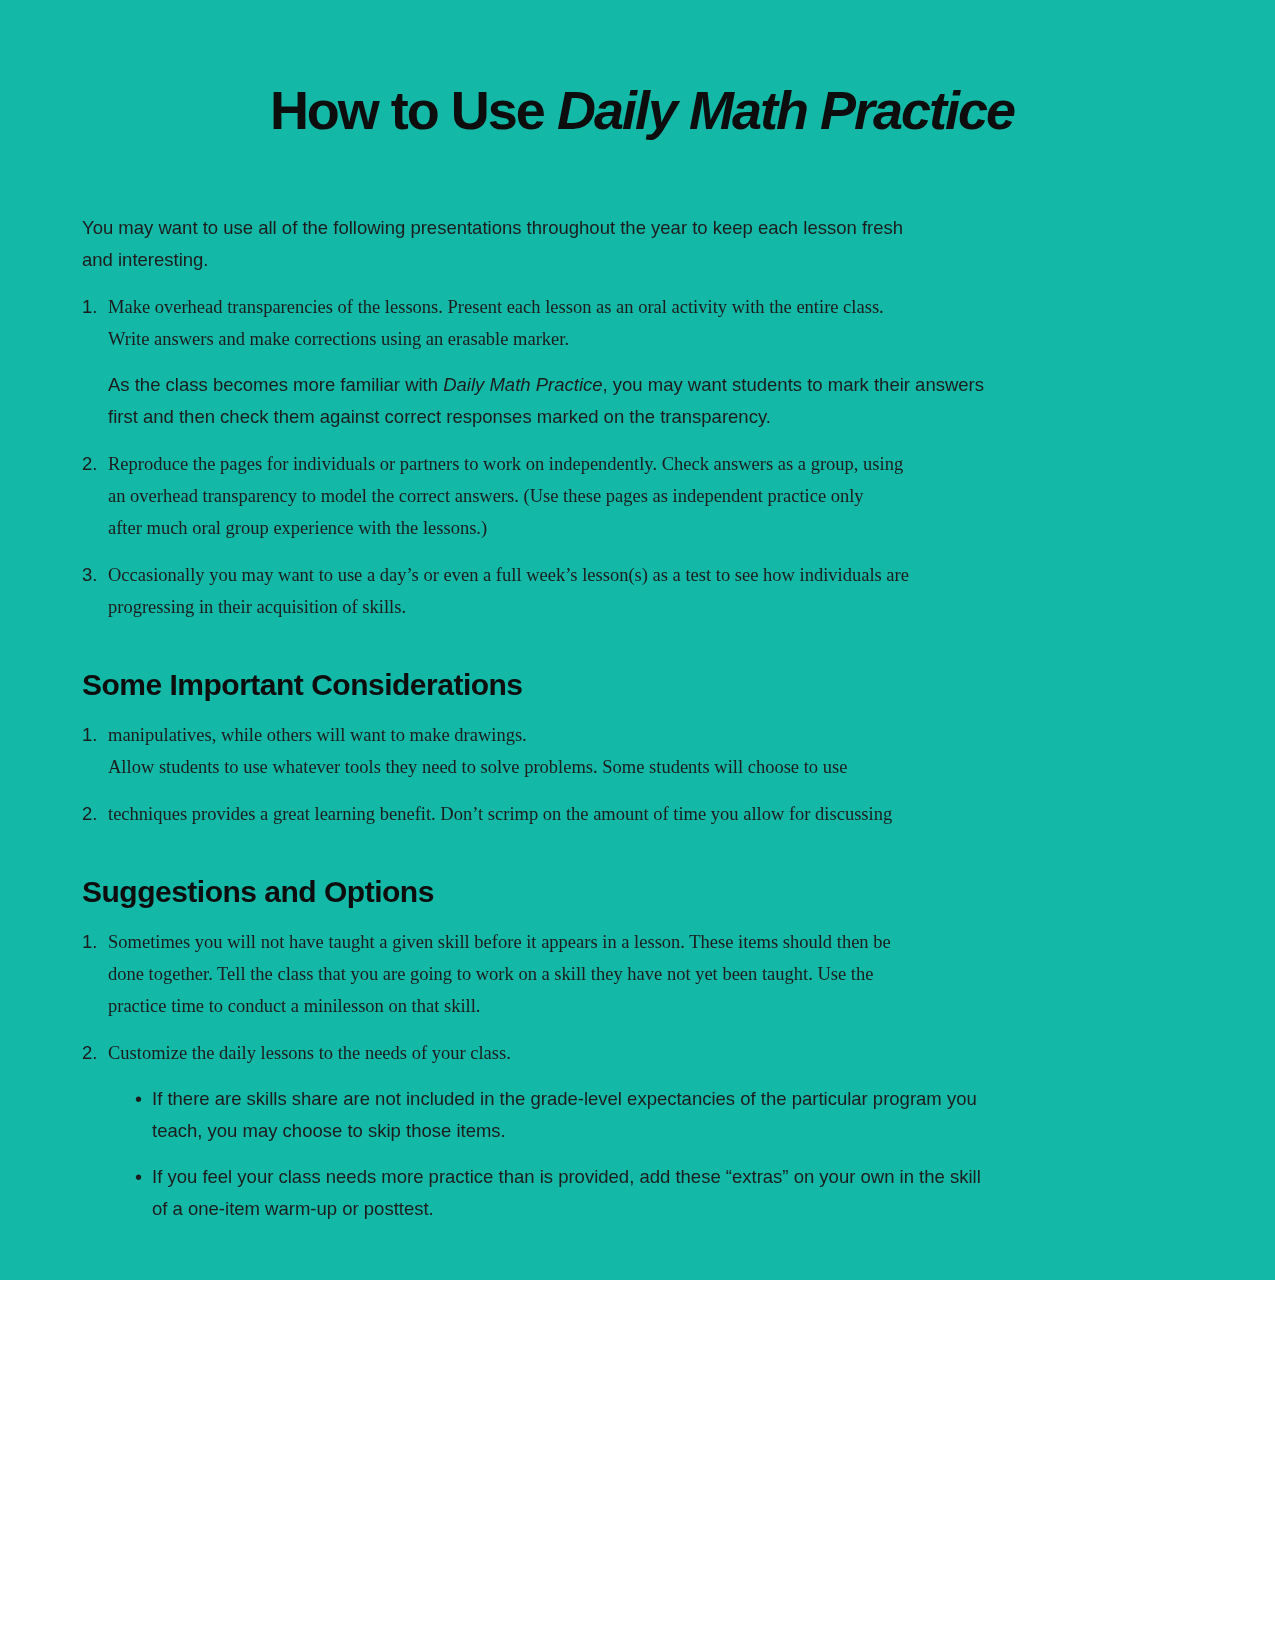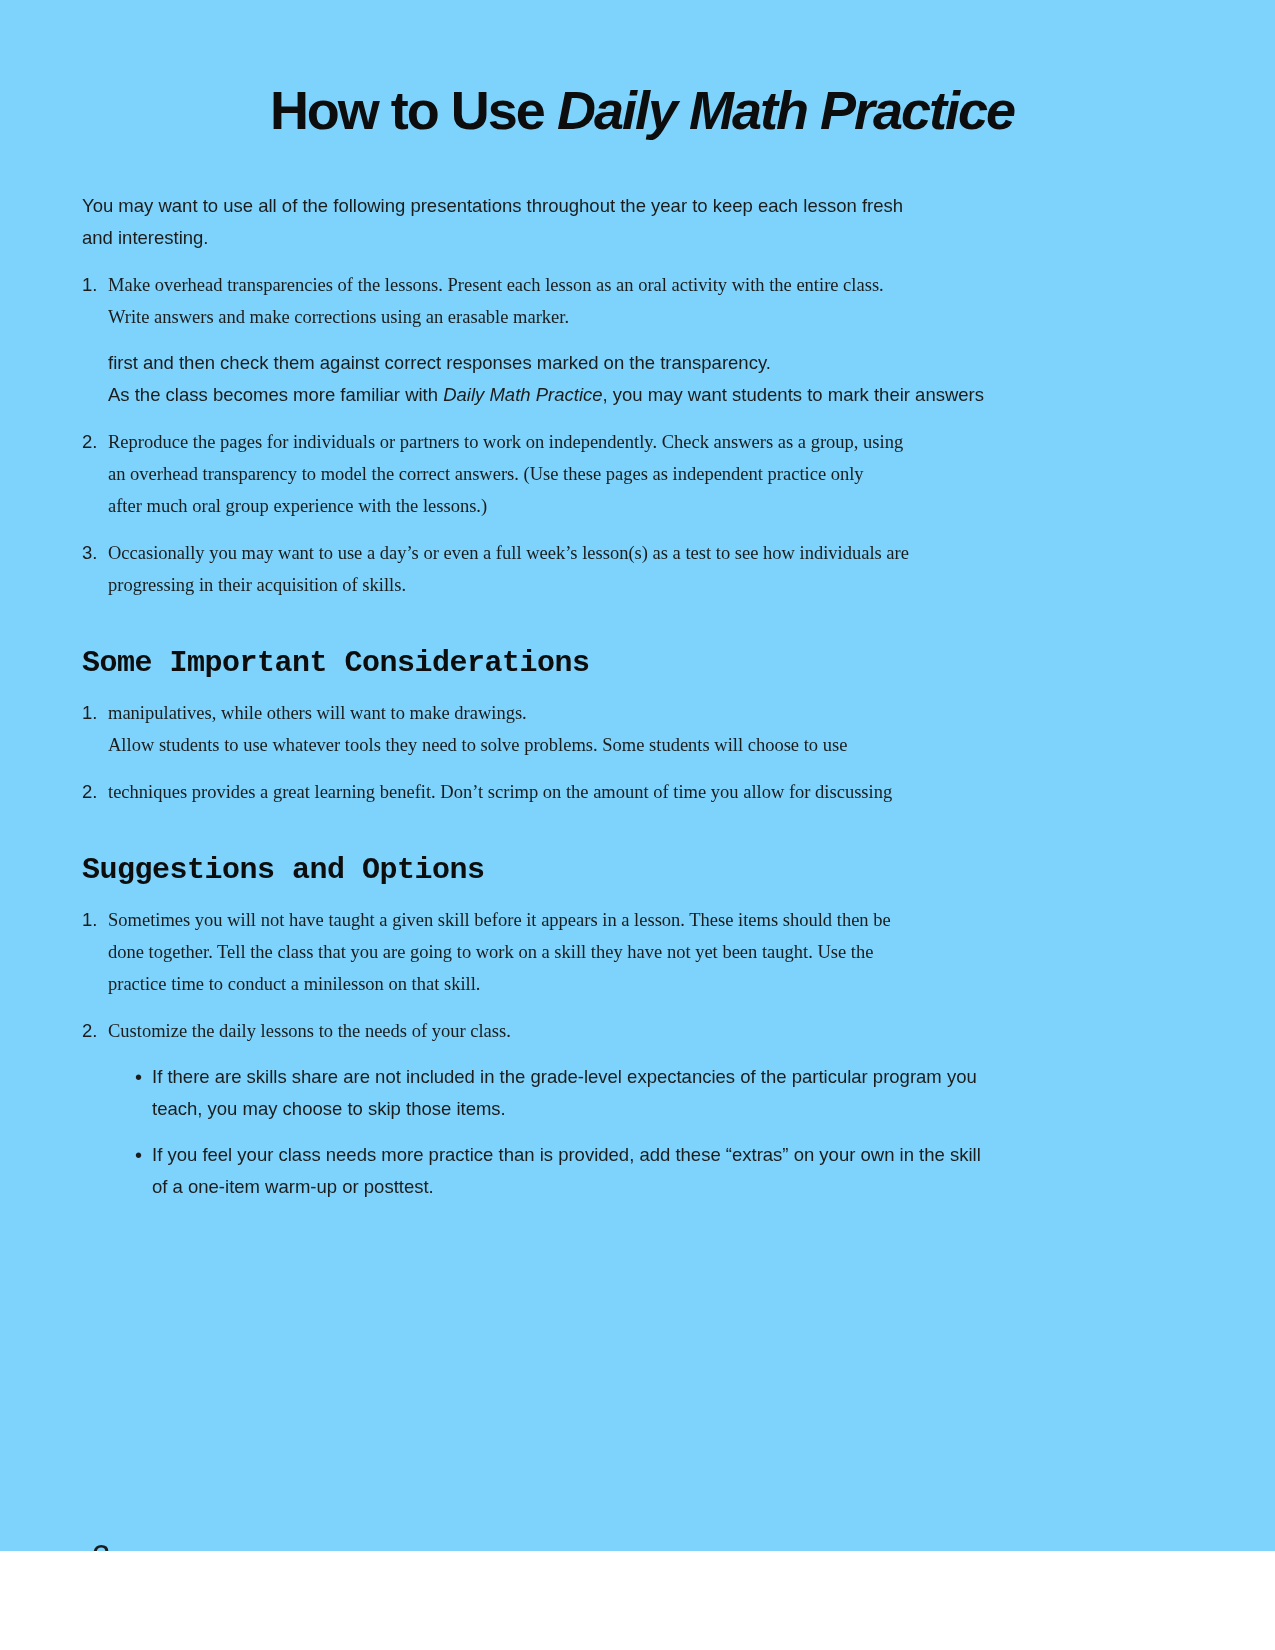--- a/index.html
+++ b/index.html
@@ -1,21 +1,21 @@
 <!DOCTYPE html>
 <html><head>
 <meta charset="utf-8">
 <style>
   * { margin: 0; padding: 0; box-sizing: border-box; }
   html, body { background: #ffffff; }
   .page {
     position: relative;
     width: 1275px;
-    height: 1551px;
-    background: #7dd3fc;
+    height: 1280px;
+    background: #14b8a6;
     color: #111111;
     font-family: "Liberation Sans", "DejaVu Sans", sans-serif;
     overflow: hidden;
   }
   .content {
     position: absolute;
     left: 82px;
     top: 0;
     width: 1120px;
   }
@@ -29,33 +29,32 @@
     color: #0d0d0d;
     white-space: nowrap;
   }
   .doc-title .title-italic { font-style: italic; }
   .body-text {
     font-size: 18.5px;
     line-height: 32px;
     color: #1c1c1c;
   }
   .line { display: block; white-space: nowrap; }
-  .intro { margin-top: 50px; }
+  .intro { margin-top: 72px; }
   .num-item { display: flex; align-items: flex-start; margin-top: 15px; }
   .num-item .num { flex: 0 0 26px; }
   .num-item .item-body { flex: 1 1 auto; font-family: Liberation Serif, serif; }
   .followup { margin-top: 14px; margin-left: 26px; }
   .section-heading {
     margin-top: 44px;
     font-size: 30px;
     line-height: 36px;
     font-weight: 800;
     letter-spacing: -0.5px;
     color: #0d0d0d;
-    font-family: Liberation Mono, monospace;
   }
   .section-heading + .num-item { margin-top: 16px; }
   .bullet-item { display: flex; align-items: flex-start; margin-top: 14px; margin-left: 53px; }
   .bullet-item .marker { flex: 0 0 17px; font-size: 20px; }
   .footer-page-number {
     position: absolute;
     left: 92px;
     top: 1538px;
     font-size: 33px;
     font-weight: 400;
@@ -85,22 +84,22 @@
 
     <div class="body-text num-item">
       <span class="num">1.</span>
       <div class="item-body">
         <span class="line">Make overhead transparencies of the lessons. Present each lesson as an oral activity with the entire class.</span>
         <span class="line">Write answers and make corrections using an erasable marker.</span>
       </div>
     </div>
 
     <div class="body-text followup">
+      <span class="line"><span>As the class becomes more familiar with </span><em>Daily Math Practice</em><span>, you may want students to mark their answers</span></span>
       <span class="line">first and then check them against correct responses marked on the transparency.</span>
-      <span class="line"><span>As the class becomes more familiar with </span><em>Daily Math Practice</em><span>, you may want students to mark their answers</span></span>
     </div>
 
     <div class="body-text num-item">
       <span class="num">2.</span>
       <div class="item-body">
         <span class="line">Reproduce the pages for individuals or partners to work on independently. Check answers as a group, using</span>
         <span class="line">an overhead transparency to model the correct answers. (Use these pages as independent practice only</span>
         <span class="line">after much oral group experience with the lessons.)</span>
       </div>
     </div>

